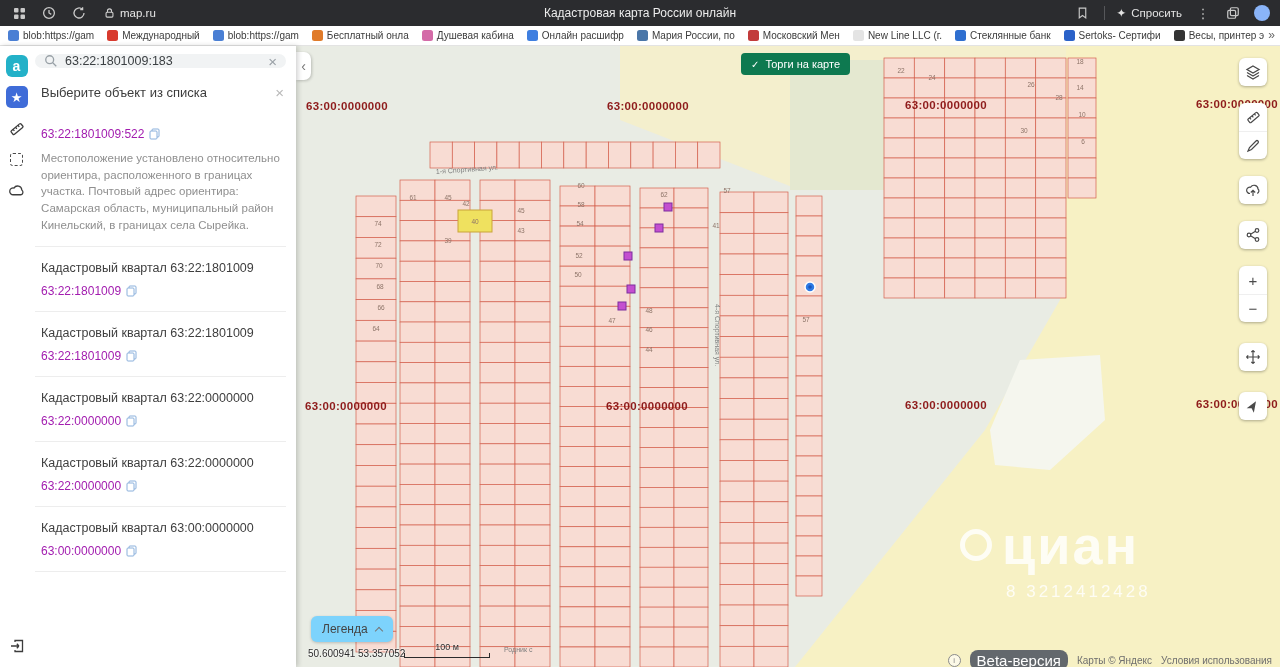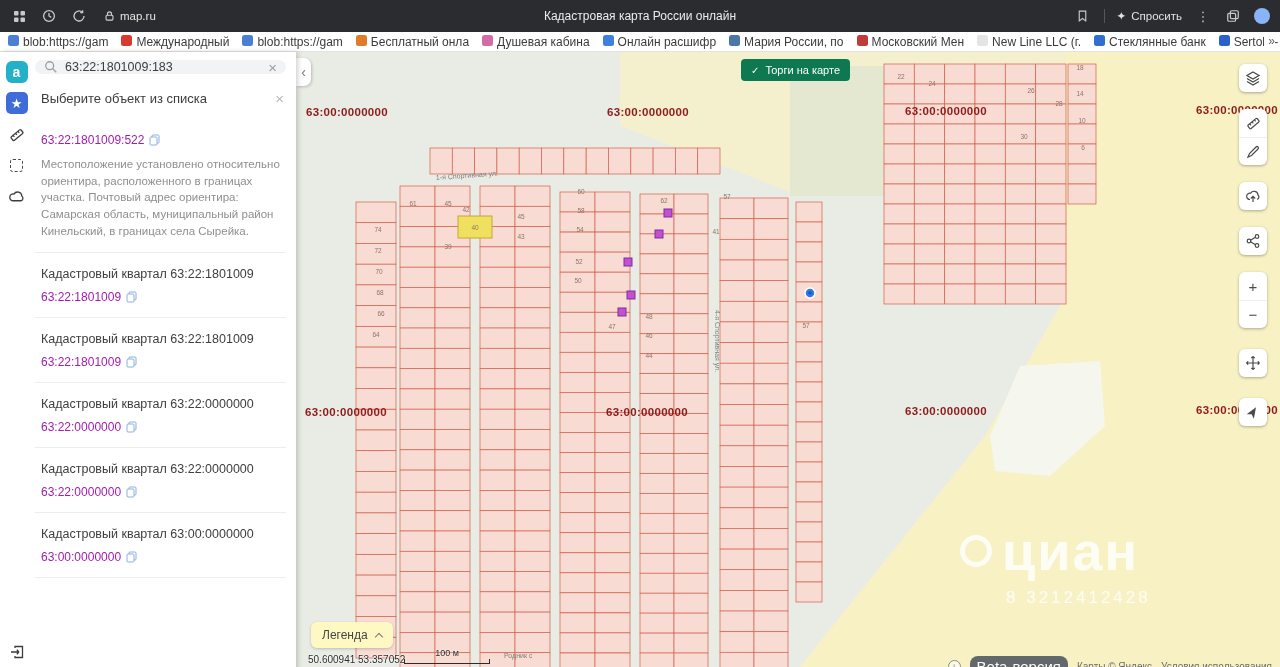--- a/index.html
+++ b/index.html
@@ -1,29 +1,29 @@
 <!DOCTYPE html>
 <html><head>
 <meta charset="utf-8">
 <style>
   * { margin:0; padding:0; box-sizing:border-box; }
   html,body { width:1280px; height:667px; overflow:hidden; font-family:"Liberation Sans",sans-serif; background:#fff; }
 
   
-  .browser { height:32px; background:#2b2c2f; display:flex; align-items:center; padding:0 10px; position:relative; color:#d8d8d8; gap:12px; }
+  .browser { height:26px; background:#2b2c2f; display:flex; align-items:center; padding:0 10px; position:relative; color:#d8d8d8; gap:12px; }
   .tbi { width:18px; height:18px; display:grid; place-items:center; color:#c9c9c9; font-size:13px; }
   .urlbox { display:flex; align-items:center; gap:5px; font-size:11.5px; color:#e6e6e6; margin-left:4px; }
   .tb-title { position:absolute; left:50%; transform:translateX(-50%); font-size:12px; color:#ececec; white-space:nowrap; }
   .tb-right { margin-left:auto; display:flex; align-items:center; gap:12px; }
   .askbtn { display:flex; align-items:center; gap:5px; font-size:11.5px; color:#e3e3e3; }
   .vdiv { width:1px; height:14px; background:#56575a; }
   .avatar { width:16px; height:16px; border-radius:50%; background:#8ab4f8; }
 
   .bookmarks { height:20px; background:#fff; border-bottom:1px solid #e3e3e3; display:flex; align-items:center; padding:0 20px 0 8px; position:relative; overflow:hidden; }
-  .bm { display:flex; gap:4px; margin-right:13px; font-size:12px; color:#3b3b3b; white-space:nowrap; flex:0 0 auto; }
+  .bm { display:flex; align-items:center; gap:4px; margin-right:13px; font-size:10px; color:#3b3b3b; white-space:nowrap; flex:0 0 auto; }
   .fav { width:11px; height:11px; border-radius:2.5px; flex:0 0 auto; }
   .bm-overflow { position:absolute; right:5px; top:2px; color:#666; font-size:12px; background:#fff; padding-left:4px; }
 
   
   .app { display:flex; height:621px; position:relative; }
 
   .left-panel { width:296px; background:#fff; box-shadow:2px 0 5px rgba(0,0,0,.18); z-index:5; display:flex; }
   .rail { width:33px; display:flex; flex-direction:column; align-items:center; padding-top:9px; gap:9px; position:relative; }
   .logo { width:22px; height:22px; border-radius:6px; background:#23b1c8; color:#fff; font-weight:bold; font-size:14px; display:grid; place-items:center; }
   .railbtn { width:22px; height:22px; border-radius:5px; display:grid; place-items:center; color:#3c3c3c; font-size:13px; }
@@ -48,21 +48,21 @@
   .collapse-tab { position:absolute; left:0; top:6px; width:15px; height:28px; background:#fff; border-radius:0 7px 7px 0; box-shadow:1px 1px 3px rgba(0,0,0,.2); display:grid; place-items:center; color:#777; font-size:14px; z-index:4; }
   .torgi { position:absolute; left:445px; top:7px; height:22px; background:#0e7950; border-radius:4px; color:#fff; font-size:11px; display:flex; align-items:center; gap:6px; padding:0 10px; z-index:4; }
   .tcheck { font-size:10px; }
 
   .controls { position:absolute; right:13px; top:12px; display:flex; flex-direction:column; align-items:center; z-index:4; }
   .cgroup { background:#fff; border-radius:6px; box-shadow:0 1px 3px rgba(0,0,0,.3); display:flex; flex-direction:column; overflow:hidden; }
   .cbtn { width:28px; height:28px; display:grid; place-items:center; color:#4a4a4a; font-size:15px; }
   .cbtn + .cbtn { border-top:1px solid #efefef; }
   .mt16 { margin-top:17px; } .mt20 { margin-top:21px; }
 
-  .legend { position:absolute; left:15px; top:570px; height:26px; background:#fef9c3; border-radius:6px; box-shadow:0 1px 3px rgba(0,0,0,.2); display:flex; align-items:center; gap:8px; padding:0 11px; font-size:12px; color:#444; z-index:4; }
+  .legend { position:absolute; left:15px; top:570px; height:26px; background:#7dd3fc; border-radius:6px; box-shadow:0 1px 3px rgba(0,0,0,.2); display:flex; align-items:center; gap:8px; padding:0 11px; font-size:12px; color:#444; z-index:4; }
   .caret { width:6px; height:6px; border-left:1.5px solid #777; border-top:1.5px solid #777; transform:rotate(45deg); margin-top:3px; }
 
   .coords { position:absolute; left:12px; top:602px; font-size:10px; color:#2b2b2b; text-shadow:0 0 2px #fff,0 0 2px #fff; z-index:4; }
   .scale { position:absolute; left:108px; top:596px; width:86px; text-align:center; z-index:4; }
   .scale-label { font-size:9px; color:#2b2b2b; text-shadow:0 0 2px #fff; }
   .scale-line { height:5px; border-left:1.5px solid #2b2b2b; border-right:1.5px solid #2b2b2b; border-bottom:1.5px solid #2b2b2b; margin-top:1px; }
 
   .watermark { position:absolute; left:664px; top:468px; color:rgba(255,255,255,.82); pointer-events:none; z-index:3; }
   .wm-brand { display:flex; align-items:center; gap:10px; font-size:54px; font-weight:bold; letter-spacing:2px; }
   .wm-circle { width:32px; height:32px; border:5px solid rgba(255,255,255,.82); border-radius:50%; }

